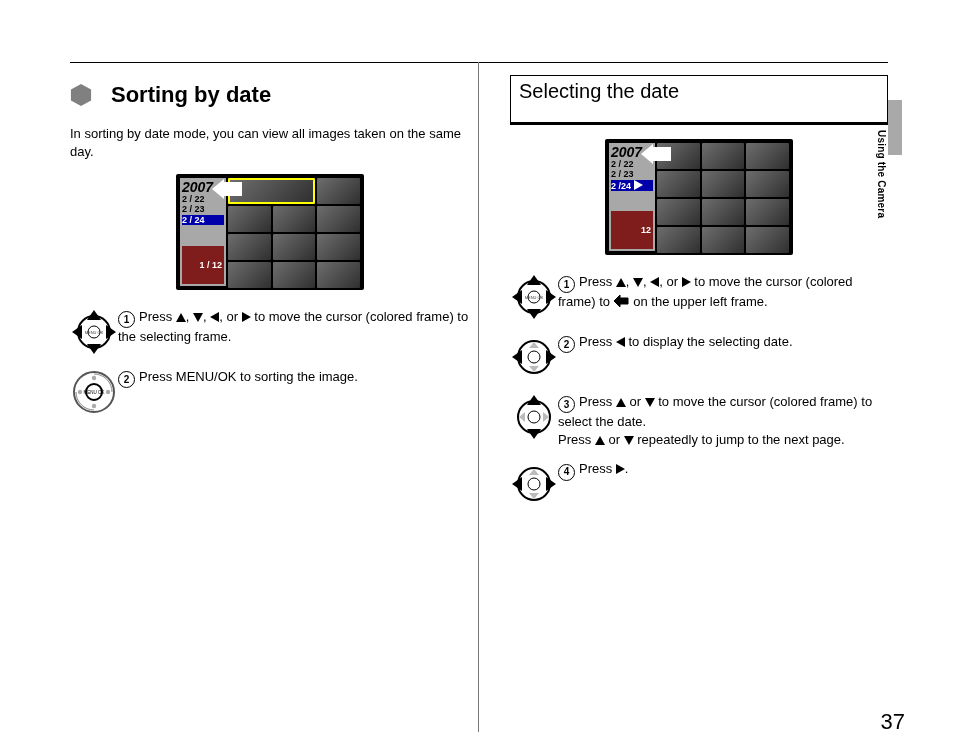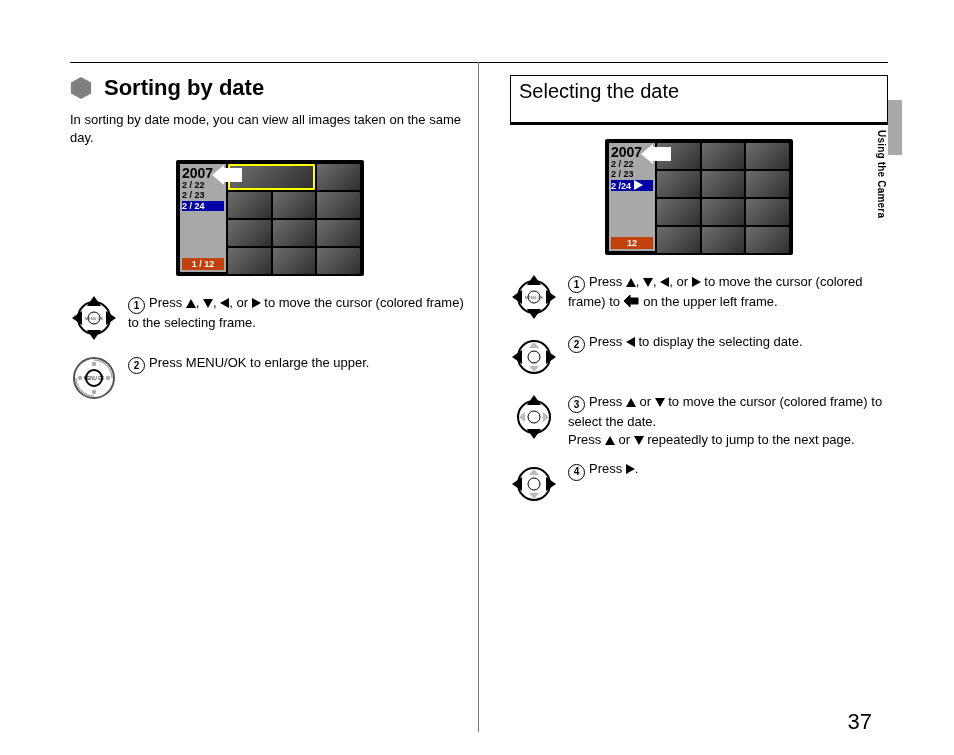--- a/index.html
+++ b/index.html
@@ -3,45 +3,45 @@
 <meta charset="utf-8">
 <style>
   html,body{margin:0;padding:0;background:#fff;font-family:Arial,Helvetica,sans-serif;color:#000}
   .page{position:relative;width:954px;height:755px;margin:0 auto}
   .hr-top{position:absolute;left:70px;right:66px;top:62px;height:1px;background:#000}
   .col-left{position:absolute;left:70px;top:75px;width:400px}
   .col-right{position:absolute;left:510px;top:75px;width:378px}
   .v-divider{position:absolute;left:478px;top:62px;width:1px;height:670px;background:#777}
   .sec-tab{position:absolute;right:52px;top:100px;width:14px;height:55px;background:#a9a9a9}
   .side-label{position:absolute;right:67px;top:130px;font-size:10px;font-weight:bold;writing-mode:vertical-rl;text-orientation:mixed;letter-spacing:.2px}
-  .page-num{position:absolute;right:82px;bottom:20px;font-size:22px}
+  .page-num{position:absolute;right:49px;bottom:20px;font-size:22px}
   
   .h-row{display:flex;align-items:center;gap:12px}
   .hex{width:22px;height:24px;display:block}
-  .h1{font-size:22px;font-weight:bold;margin:0}
+  .h1{font-size:22px;font-weight:bold;margin:7px}
   .h2-box{border:1px solid #000;border-bottom:3px solid #000;padding:4px 8px 19px 8px;font-size:20px;font-weight:normal;margin-bottom:14px}
   
   .intro{font-size:13px;line-height:1.35;margin:10px 0 14px 0}
   .fig{display:flex;justify-content:center;margin:6px 0 18px 0}
-  .step{display:flex;gap:10px;align-items:flex-start;font-size:13px;line-height:1.35;margin:12px 0}
+  .step{display:flex;align-items:flex-start;font-size:13px;line-height:1.35;margin:12px 0}
   .step .icon{flex:0 0 48px;display:flex;justify-content:center;align-items:flex-start}
   .step .txt{flex:1}
   .circ-num{display:inline-flex;width:15px;height:15px;border:1px solid #000;border-radius:50%;align-items:center;justify-content:center;font-size:10px;font-weight:bold;margin-right:4px;vertical-align:-2px}
   .tri{display:inline-block;vertical-align:-1px}
   .tri-up{border-left:5px solid transparent;border-right:5px solid transparent;border-bottom:9px solid #000}
   .tri-dn{border-left:5px solid transparent;border-right:5px solid transparent;border-top:9px solid #000}
   .tri-lf{border-top:5px solid transparent;border-bottom:5px solid transparent;border-right:9px solid #000}
   .tri-rt{border-top:5px solid transparent;border-bottom:5px solid transparent;border-left:9px solid #000}
   
   .screen{background:#000;width:180px;padding:4px;display:flex;gap:2px;border-radius:2px;position:relative}
   .screen .side{background:#a8a8a8;width:42px;display:flex;flex-direction:column;padding:2px}
-  .screen .side .yr{font-weight:bold;font-size:14px;line-height:1}
+  .screen .side .yr{font-weight:bold;font-style:italic;font-size:14px;line-height:1}
   .screen .side .d{font-size:9px;font-weight:bold;text-align:left;padding-right:2px;line-height:1.15}
   .screen .side .d.sel{background:#00a; color:#fff;padding-right:8px}
-  .screen .side .bot{margin-top:auto;font-size:9px;font-weight:bold;color:#fff;background:#c2410c;text-align:center;padding:1px 2px}
+  .screen .side .bot{margin-top:auto;font-size:9px;font-weight:bold;color:#fff;background:#7f1d1d;text-align:right;padding:14px 2px}
   .screen .thumbs{flex:1;display:grid;grid-template-columns:repeat(3,1fr);grid-auto-rows:26px;gap:2px}
   .screen .th{background:linear-gradient(135deg,#6d6d6d 0%,#4f4f4f 50%,#2f2f2f 100%);border-radius:1px;position:relative}
   .screen .th.wide{grid-column:span 2;border:2px solid #ff0;box-sizing:border-box}
   .screen .arrow-to{position:absolute;width:20px;height:14px;background:#fff;left:46px;top:8px;z-index:3}
   .screen .arrow-to::after{content:"";position:absolute;left:-10px;top:-3px;border-top:10px solid transparent;border-bottom:10px solid transparent;border-right:12px solid #fff}
   .screen.small{height:108px}
   .screen.wcount .side{position:relative}
   .nowrap{white-space:nowrap}
   
   svg.dpad,svg.dpad-sm{display:block}
@@ -146,21 +146,21 @@
     </div>
   </div>
 
   <div class="step">
     <div class="icon">
           <svg class="dpad" width="48" height="48" viewBox="0 0 48 48">
             <use href="#dpad-ok"></use>
           </svg>
         </div>
     <div class="txt">
-      <span class="circ-num">2</span><span>Press MENU/OK to enlarge the upper.</span>
+      <span class="circ-num">2</span><span>Press MENU/OK to sorting the image.</span>
     </div>
   </div>
 </div>
 
 <div class="col-right">
   <div class="h2-box">Selecting the date</div>
 
   <div class="fig">
     <div class="screen small">
       <div class="arrow-to"></div>

